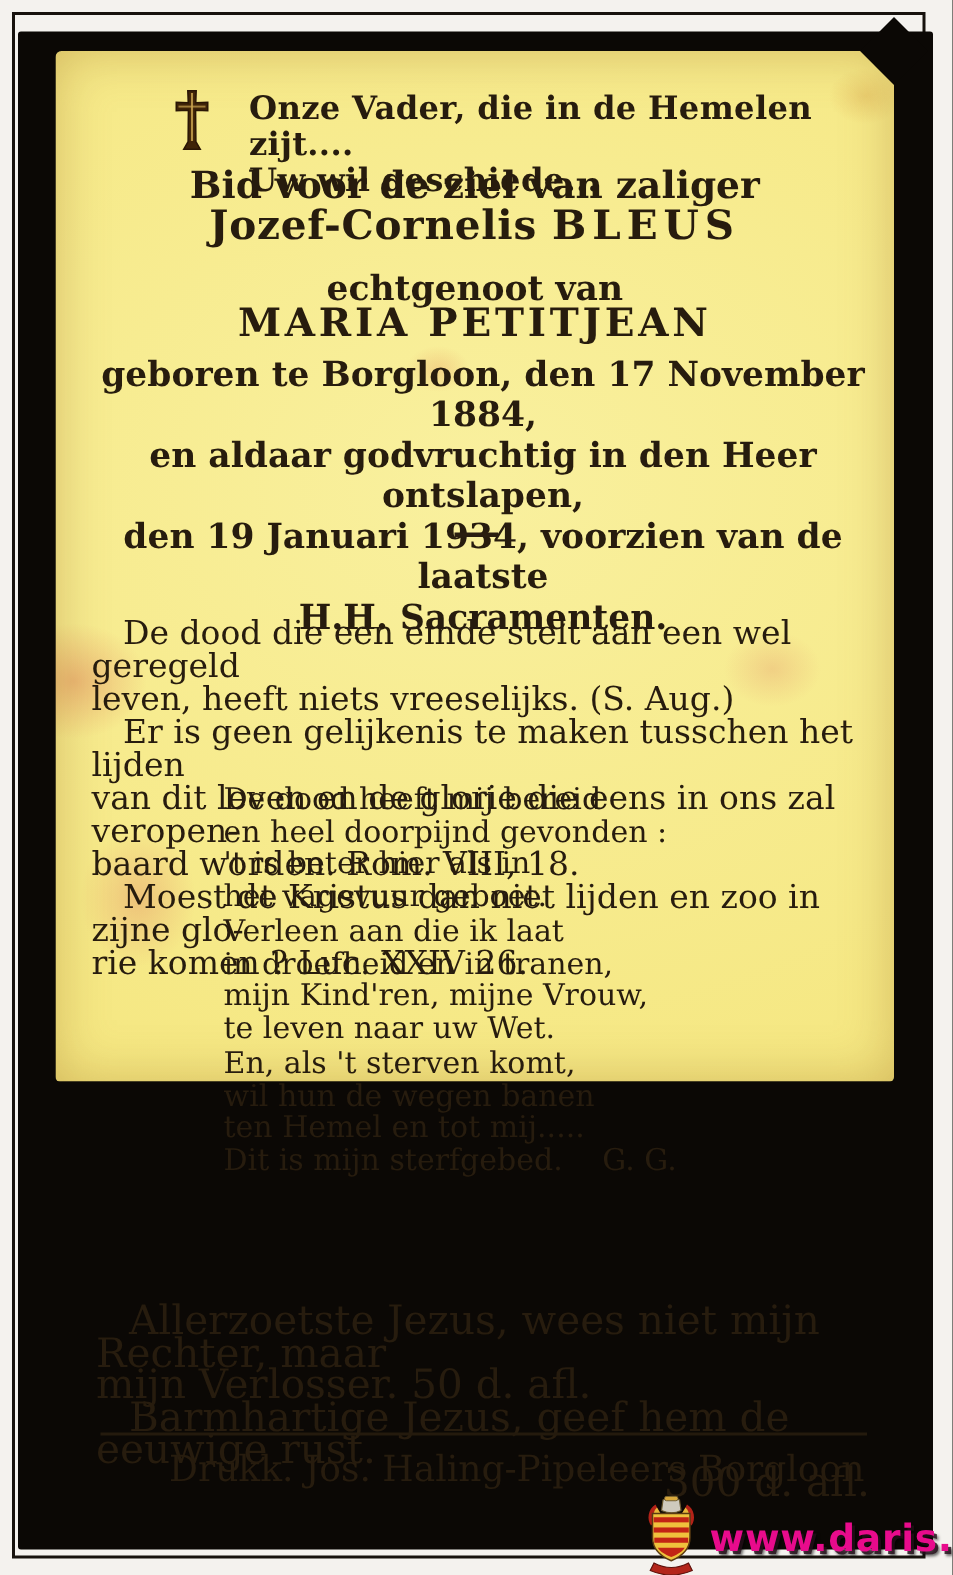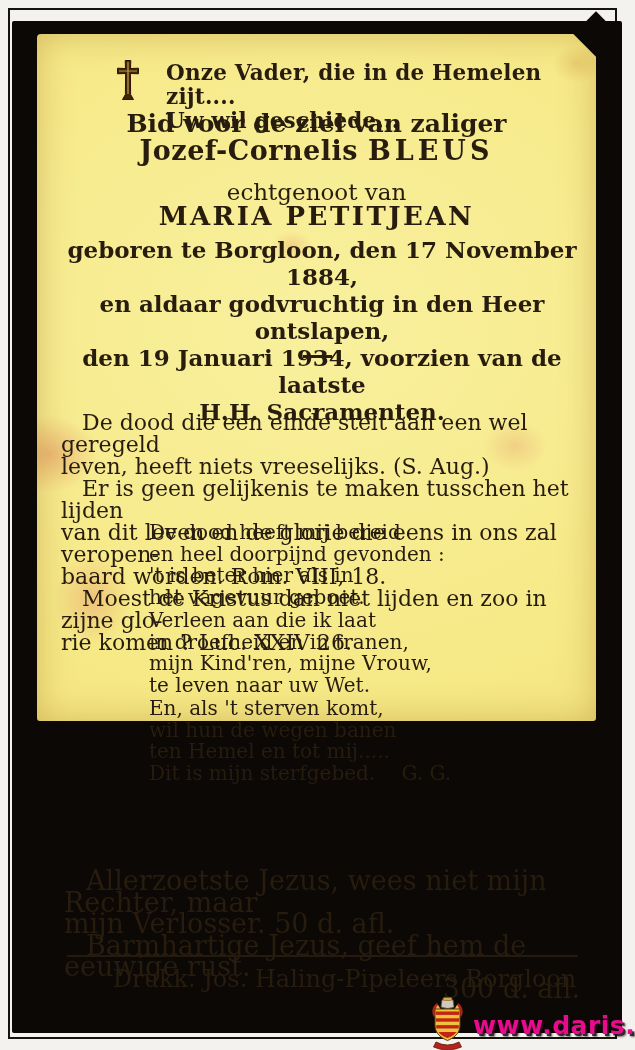--- a/index.html
+++ b/index.html
@@ -37,21 +37,21 @@
   }
   .abs{position:absolute;box-sizing:border-box;}
   .pre{white-space:pre-line;}
   .center{width:100%;text-align:center;}
 
   .cross-icon{left:79px;top:25px;width:24px;height:42px;}
   .prayer-text{left:129px;top:27px;font-size:21.5px;line-height:24px;font-weight:700;letter-spacing:.2px;}
   .intro-line{top:75px;font-size:25px;font-weight:700;}
   .deceased-name{top:101px;font-size:27px;font-weight:700;letter-spacing:.5px;}
   .deceased-name .family{letter-spacing:4px;margin-left:10px;}
-  .relation-line{top:145px;font-size:23px;font-weight:400;}
+  .relation-line{top:145px;font-size:23px;font-weight:700;}
   .spouse-name{top:167px;font-size:26px;font-weight:700;letter-spacing:2.5px;}
   .biography-text{left:27px;top:202px;width:516px;font-size:23px;line-height:27px;font-weight:700;text-align:center;}
   .section-divider{left:266px;top:321px;width:29px;height:3px;background:#2a1e10;}
   .quotes-block{left:24px;top:334px;width:520px;font-size:22px;line-height:22px;margin-top:44px;}
   .quotes-block p{margin:0;text-indent:21px;}
   .poem-block{left:112px;top:488px;font-size:20px;line-height:21.5px;}
   .poem-block p{margin:0 0 2px 0;}
   .aspirations-block{left:27px;top:836px;width:516px;font-size:27px;line-height:21.5px;}
   .aspirations-block p{margin:0;text-indent:22px;}
   .indulgence-note{margin:0;text-align:right;padding-right:0px;text-indent:0!important;}

